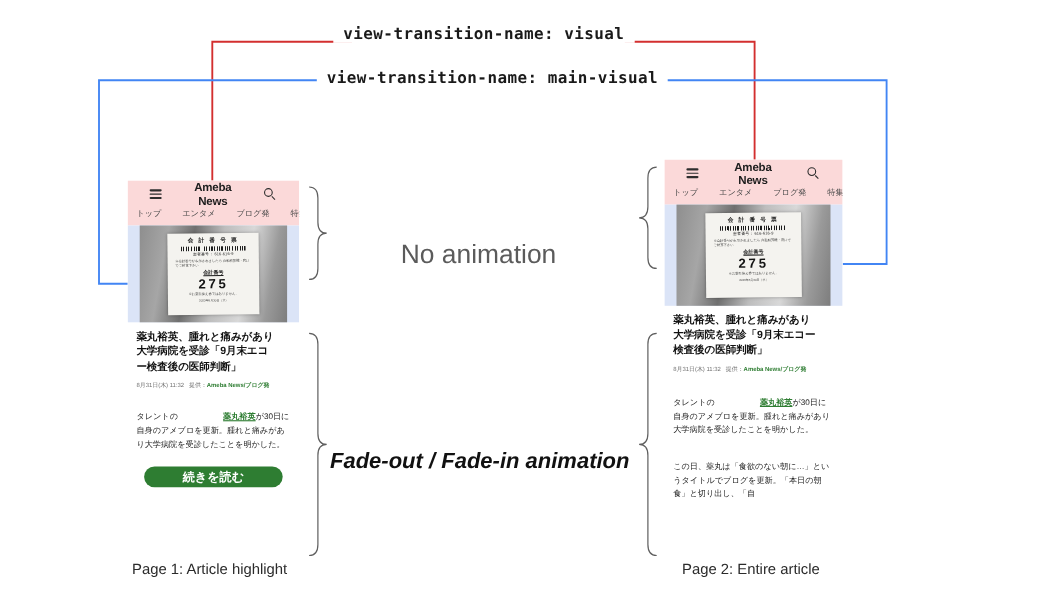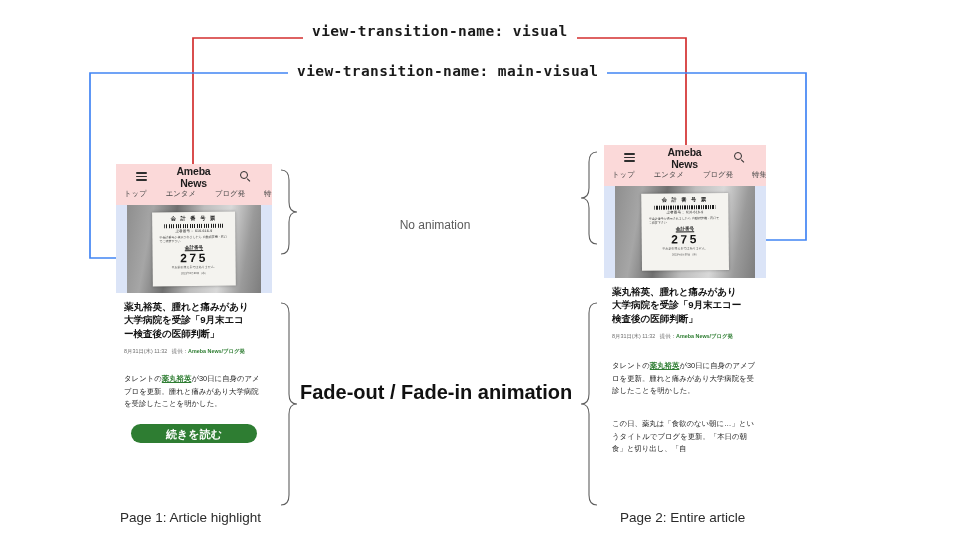--- a/index.html
+++ b/index.html
@@ -31,26 +31,27 @@
   #vt-mainvisual-label{left:288px;top:63px;}
 
   .brace-label{
     position:absolute;
     white-space:nowrap;
     text-align:center;
     color:#4a4a4a;
   }
   #no-anim-label{
     left:310px;top:218px;width:250px;
-    font-size:12px;font-weight:400;color:#5b5b5b;
+    font-size:24px;font-weight:400;color:#5b5b5b;
   }
   #fade-anim-label{
-    left:300px;top:379px;width:270px;
+    left:300px;top:406px;width:270px;
     font-size:20px;font-weight:700;color:#111111;
     line-height:26px;
+    font-style:italic;
   }
 
   
   .phone{
     position:absolute;
     background:#ffffff;
     overflow:hidden;
   }
   #phone-left{left:116px;top:164px;width:156px;height:336px;}
   #phone-right{left:604px;top:145px;width:162px;height:355px;}
@@ -145,21 +146,21 @@
   }
   .art-meta{
     font-size:5.4px;color:#6f6f6f;line-height:8px;margin:0 0 0 0;
   }
   .art-meta b{color:#2e7d32;font-weight:700;}
   .art-p{
     font-size:7.4px;color:#222;line-height:12.6px;
     margin:18px 0 0 0;
   }
   #phone-right .art-p{margin-top:20px;}
-  .art-p a{color:#2e7d32;text-decoration:underline;font-weight:700;}
+  .art-p a{color:#2e7d32;text-decoration:underline;font-weight:700;padding-left:41px;}
   .read-more{
     display:block;margin:13px auto 0 auto;
     width:126px;height:19px;line-height:19px;
     background:#2e7d32;color:#fff;border-radius:11px;
     font-size:11px;font-weight:700;text-align:center;
     border:none;
   }
 
   
   .caption{

